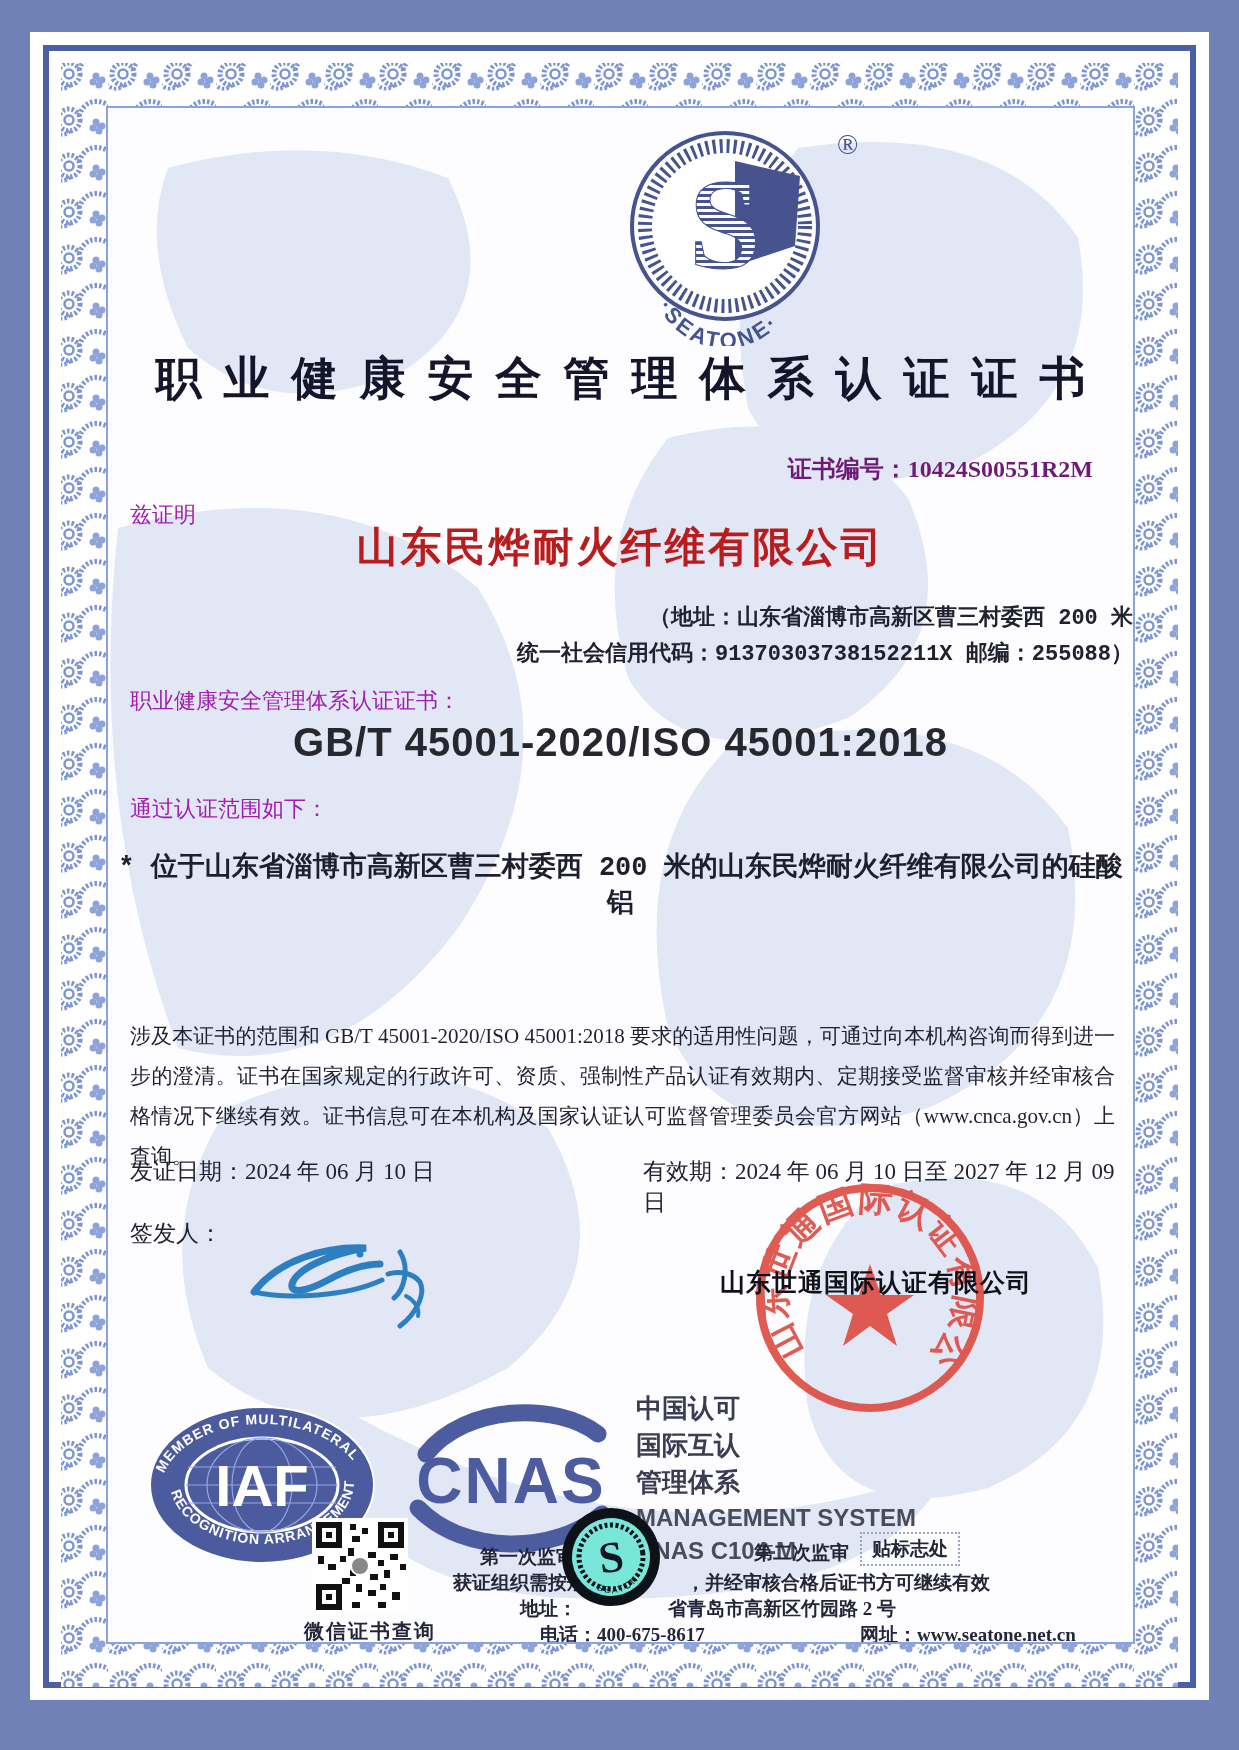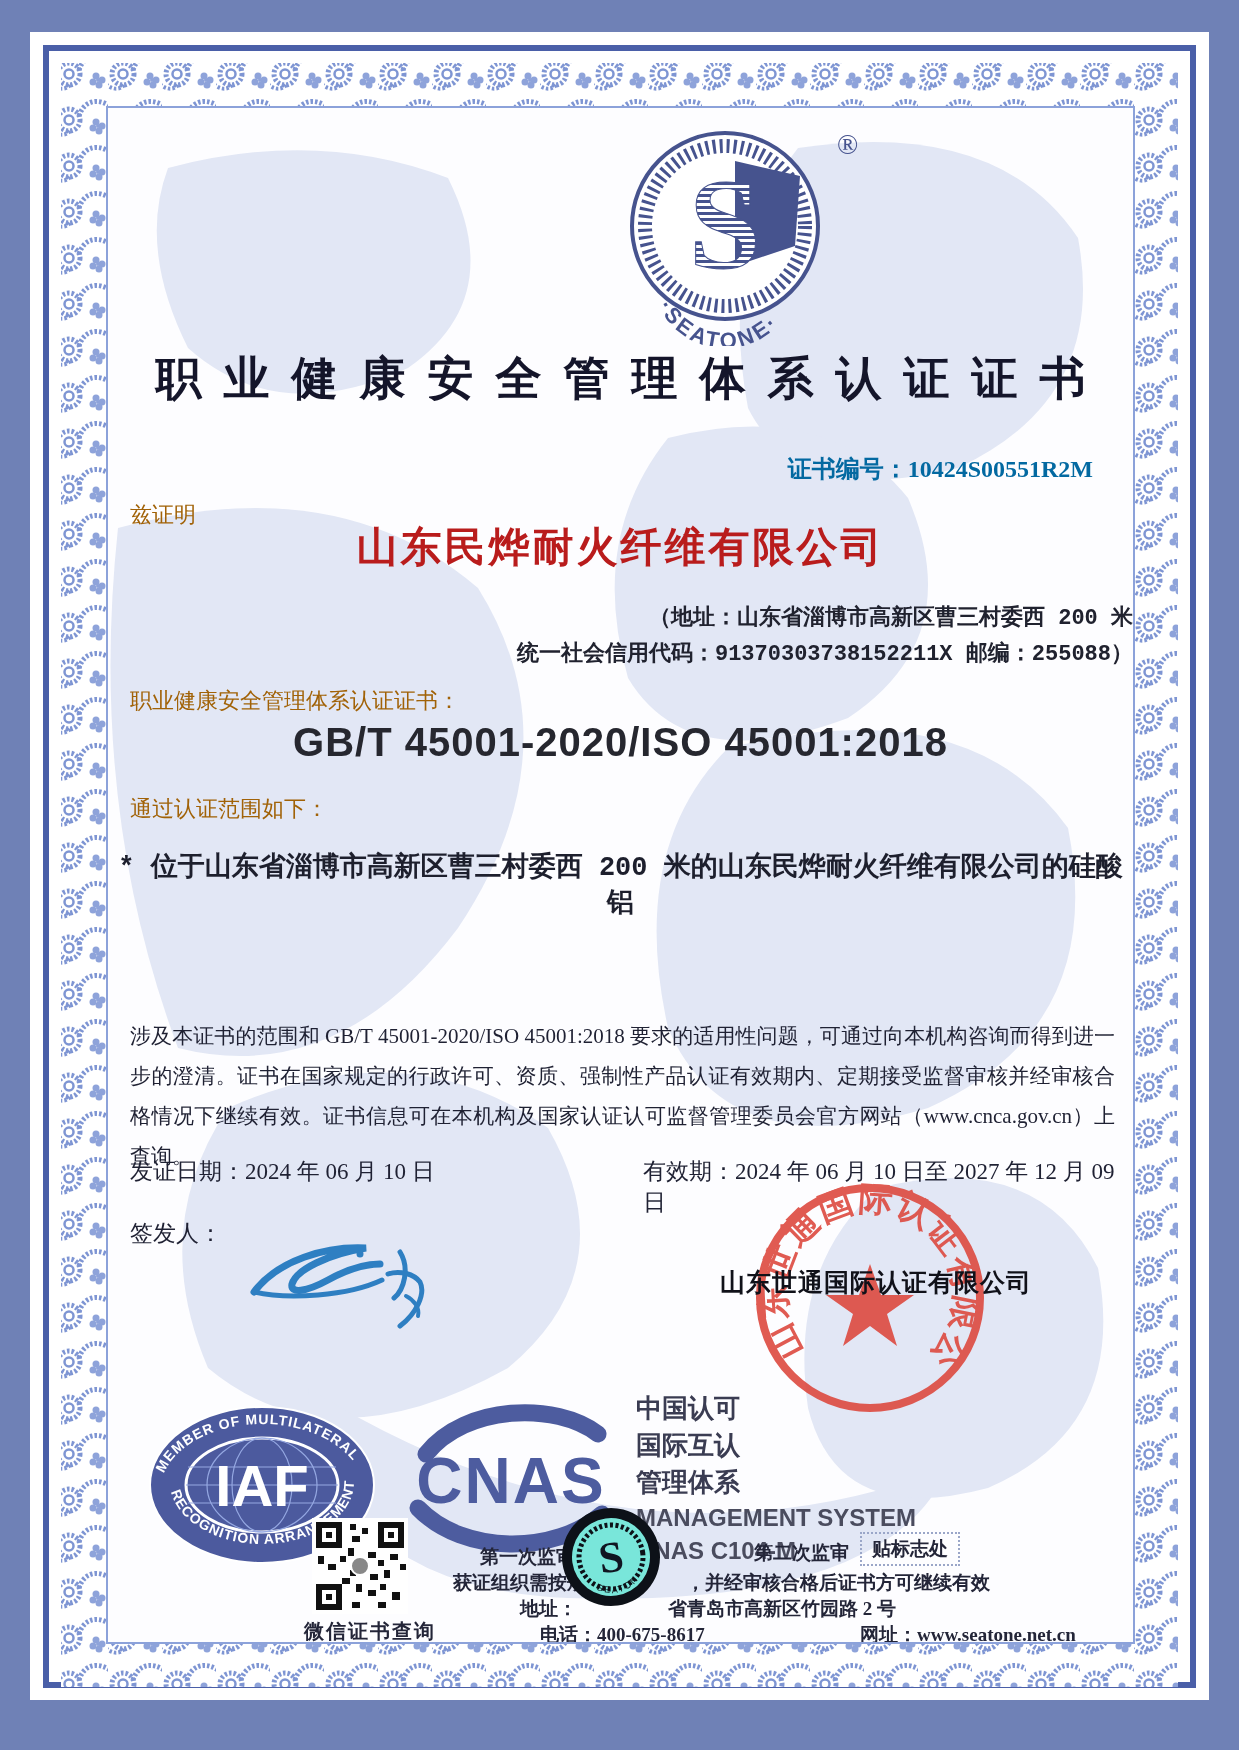--- a/index.html
+++ b/index.html
@@ -4,22 +4,22 @@
 <style>
   html,body{margin:0;padding:0;}
   .page{position:relative;width:1239px;height:1750px;background:#6f81b6;overflow:hidden;
         font-family:"Liberation Serif",serif;color:#1e2133;}
   .frame-white{position:absolute;left:30px;top:32px;right:30px;bottom:50px;background:#ffffff;}
   .frame-navy{position:absolute;left:43px;top:45px;right:43px;bottom:62px;border:6px solid #4a5fa8;}
   .content{position:absolute;left:106px;top:106px;right:104px;bottom:106px;border:2px solid #8ca2da;background:#fdfdff;overflow:hidden;}
   .abs{position:absolute;}
   .ctr{left:0;right:0;text-align:center;font-family:Liberation Mono, monospace;}
   .title{font-size:46px;font-weight:bold;letter-spacing:22px;color:#14152a;text-indent:22px;}
-  .certno{font-size:24px;font-weight:bold;color:#0369a1;}
-  .small-label{font-size:22px;color:#a16207;}
+  .certno{font-size:24px;font-weight:bold;color:#701a75;}
+  .small-label{font-size:22px;color:#a21caf;}
   .company{font-size:41px;font-weight:bold;letter-spacing:3px;color:#b91c1c;}
   .addr{font-size:22px;font-weight:bold;color:#20222f;text-align:right;}
   .standard{font-family:"Liberation Sans",sans-serif;font-size:40px;font-weight:600;color:#26272f;letter-spacing:1px;}
   .scope{font-size:27px;font-weight:bold;color:#1d1f2d;}
   .clar{font-size:21px;line-height:40px;text-align:justify;color:#1f2133;}
   .dateline{font-size:23px;color:#1f2133;}
   .issuer{font-size:25px;font-weight:bold;color:#101119;letter-spacing:1px;}
   .accr-cn{font-size:26px;font-weight:bold;color:#3a3c52;line-height:37px;}
   .accr-en{font-family:"Liberation Sans",sans-serif;font-size:24px;font-weight:bold;color:#4a4c5e;line-height:33px;}
   .footnote{font-size:19px;font-weight:bold;color:#232538;}

